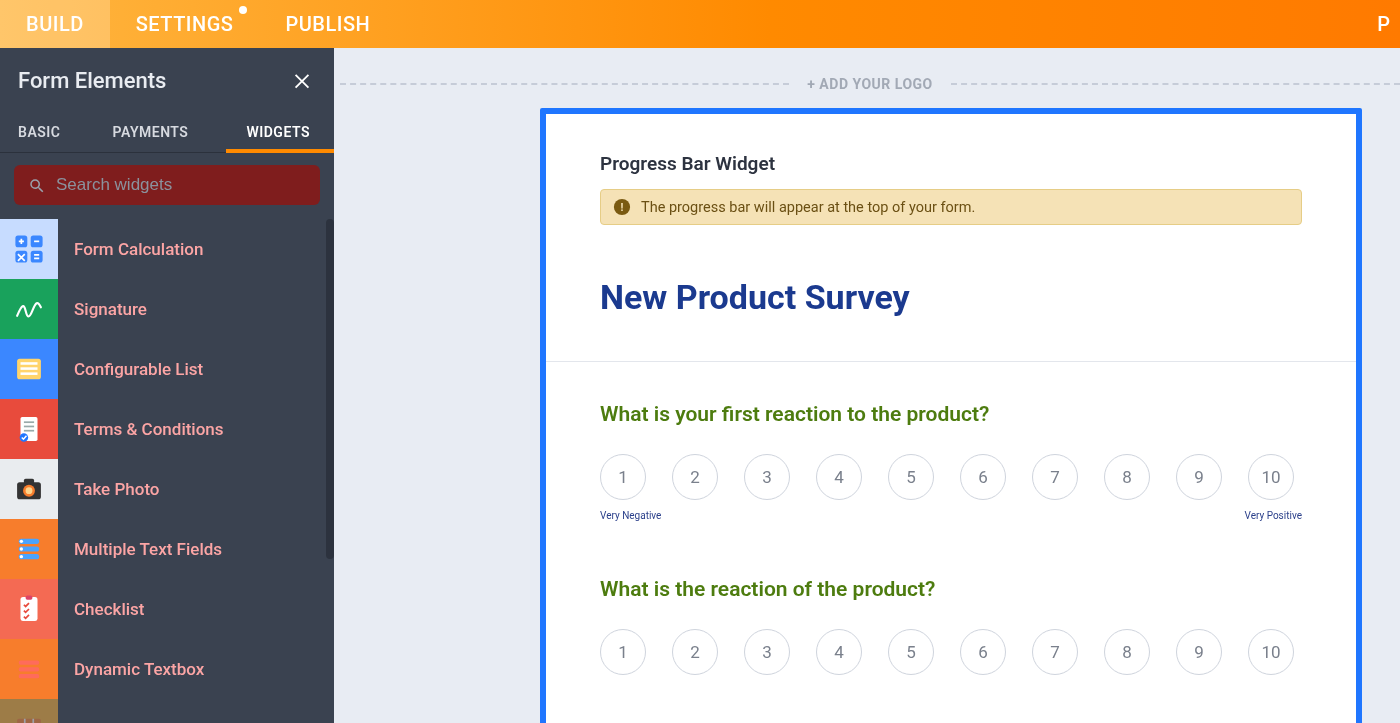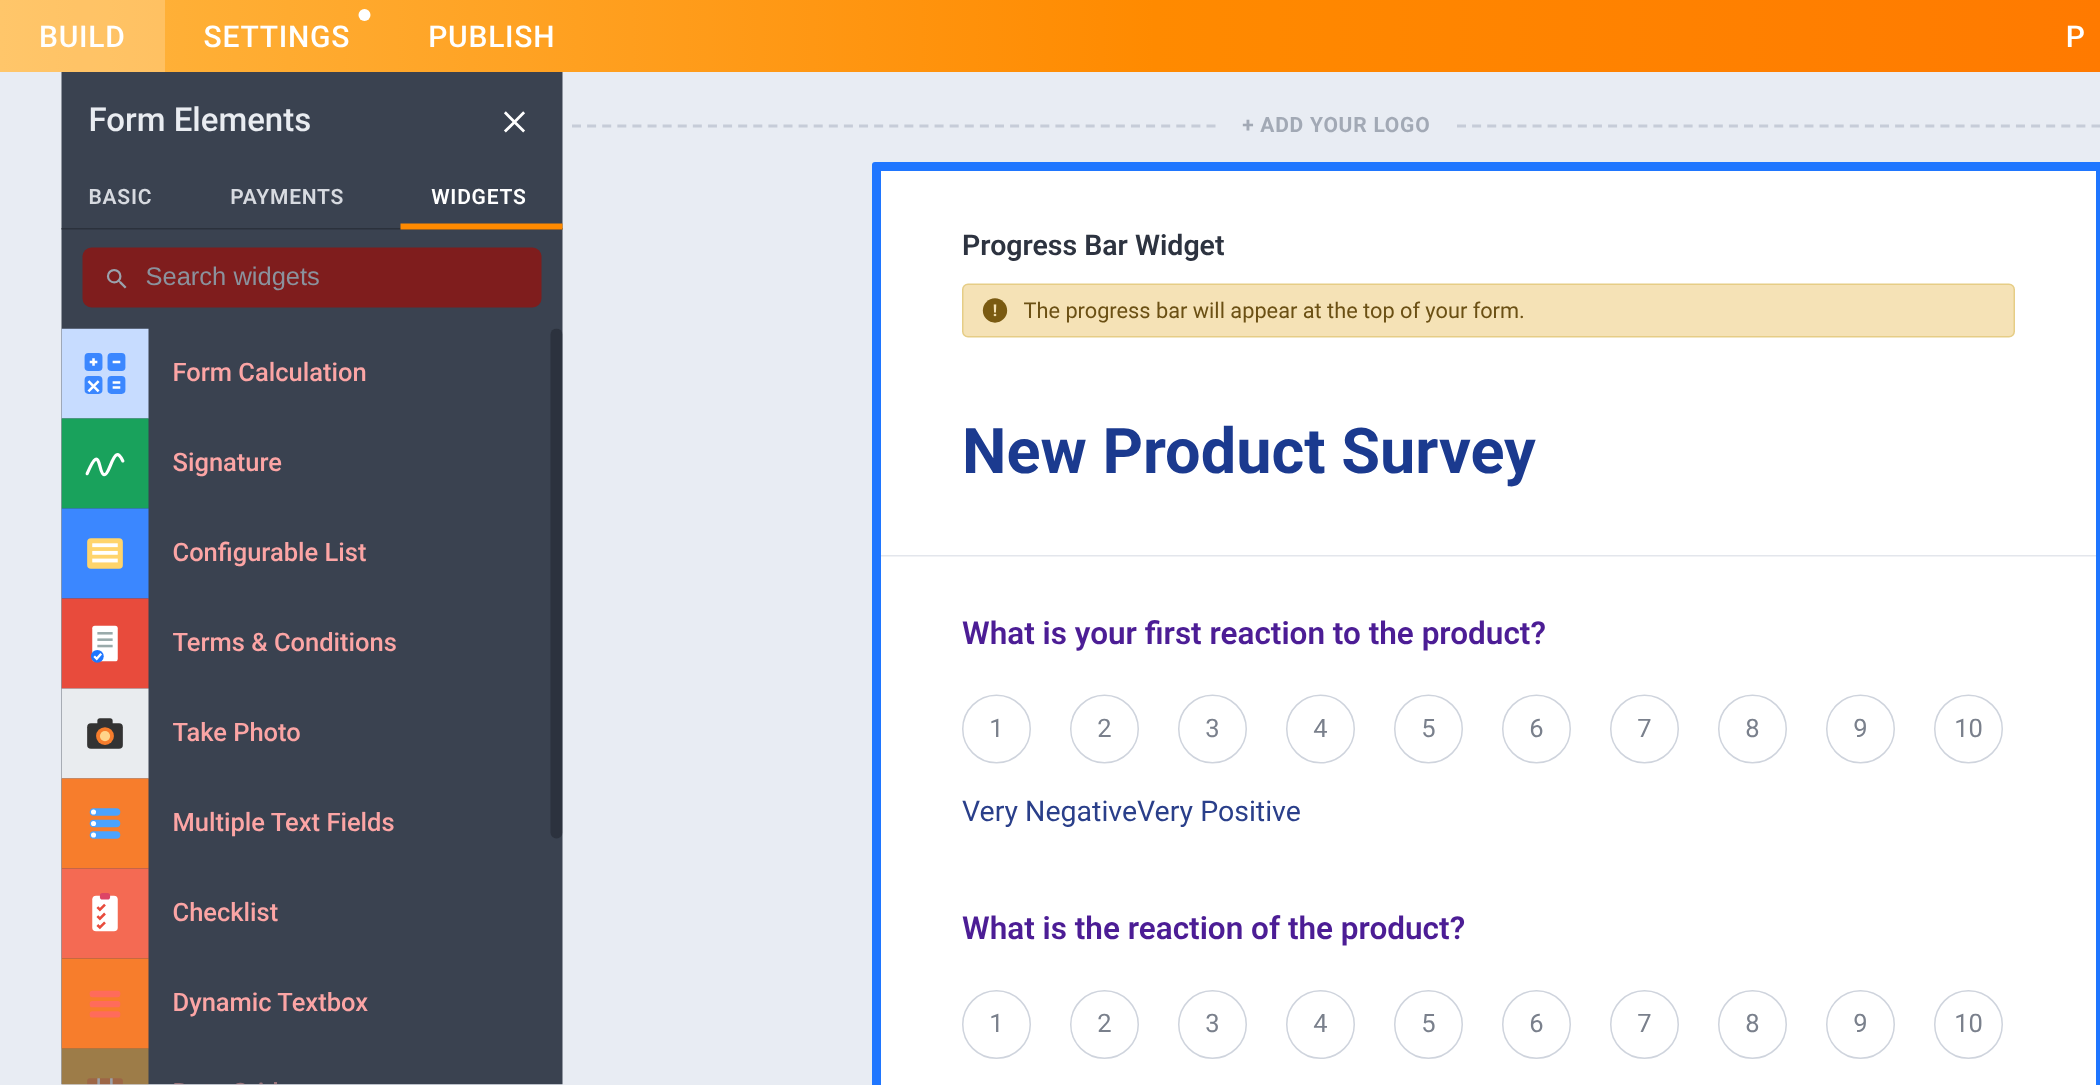--- a/index.html
+++ b/index.html
@@ -15,21 +15,21 @@
   .topbar-tabs { display:flex; height:100%; align-items:center; }
   .topbar-tab {
     color:#fff; font-size:20px; font-weight:500; padding:0 26px; height:100%;
     display:flex; align-items:center; cursor:pointer; position:relative; letter-spacing:.5px;
   }
   .topbar-tab.active { background: rgba(255,255,255,.22); }
   .topbar-tab .dot { width:8px; height:8px; background:#fff; border-radius:50%; position:absolute; top:6px; right:12px; }
   .topbar-right { position:absolute; right:10px; top:0; height:100%; display:flex; align-items:center; color:#fff; font-size:20px; font-weight:500; }
 
   
-  .main { display:flex; flex:1; min-height:0;padding-left:41px; }
+  .main { display:flex; flex:1; min-height:0; }
 
   
   .sidebar { width:334px; background:#3a4250; color:#fff; display:flex; flex-direction:column; position:relative; }
   .sidebar-header { display:flex; align-items:center; justify-content:space-between; padding:18px 18px 16px 18px; }
   .sidebar-title { font-size:22px; font-weight:500; color:#e9ecf1; }
   .close-btn { width:28px; height:28px; cursor:pointer; display:flex; align-items:center; justify-content:center; }
   .close-btn svg { width:22px; height:22px; fill:#fff; }
 
   .sidebar-tabs { display:flex; border-bottom:1px solid #2b313c; }
   .sidebar-tab { flex:1; text-align:center; font-size:14px; font-weight:600; letter-spacing:.5px; color:#d7dae0; padding:14px 0 12px; cursor:pointer; }
@@ -83,33 +83,33 @@
   .pbw-banner {
     margin-top:14px;
     background:#f5e2b6; border:1px solid #e6cd86; border-radius:4px;
     display:flex; align-items:center; gap:10px; padding:8px 12px;
     color:#6b5014; font-size:14.5px;
   }
   .pbw-banner .alert-icon { width:18px; height:18px; flex:none; }
   .pbw-banner .alert-icon circle { fill:#7a5a11; }
   .pbw-banner .alert-icon text { fill:#f5e2b6; font-size:12px; font-weight:700; }
 
-  .form-title { font-size:42px; font-weight:700; color:#1b3a8f; margin-top:52px; }
+  .form-title { font-size:34px; font-weight:700; color:#1b3a8f; margin-top:52px; }
   .divider { border-top:1px solid #e3e6ec; margin:44px -54px 0; }
 
-  .question { color:#4c1d95; font-size:21px; font-weight:600; }
+  .question { color:#4d7c0f; font-size:21px; font-weight:600; }
   .q-block { margin-top:40px; }
 
   .scale-row { display:flex; gap:26px; margin-top:28px; }
   .scale-btn {
     width:46px; height:46px; border:1.5px solid #cfd4dd; border-radius:50%;
     display:flex; align-items:center; justify-content:center; color:#7a808c;
     font-size:17px; cursor:pointer; background:#fff;
   }
-  .scale-labels { display:flex; justify-content:flex-start; color:#2a3f8a; font-size:19px; margin-top:20px; }
+  .scale-labels { display:flex; justify-content:space-between; color:#2a3f8a; font-size:10px; margin-top:10px; }
 
 </style>
 </head>
 <body>
 
 <div class="topbar">
   <div class="topbar-tabs">
     <div class="topbar-tab active">
       <span>BUILD</span>
     </div>

